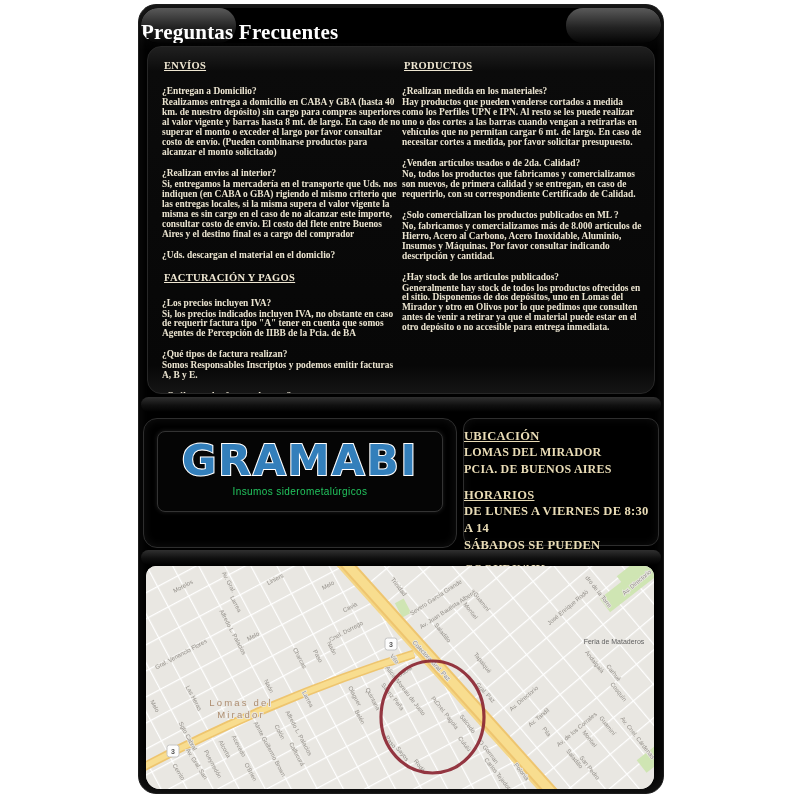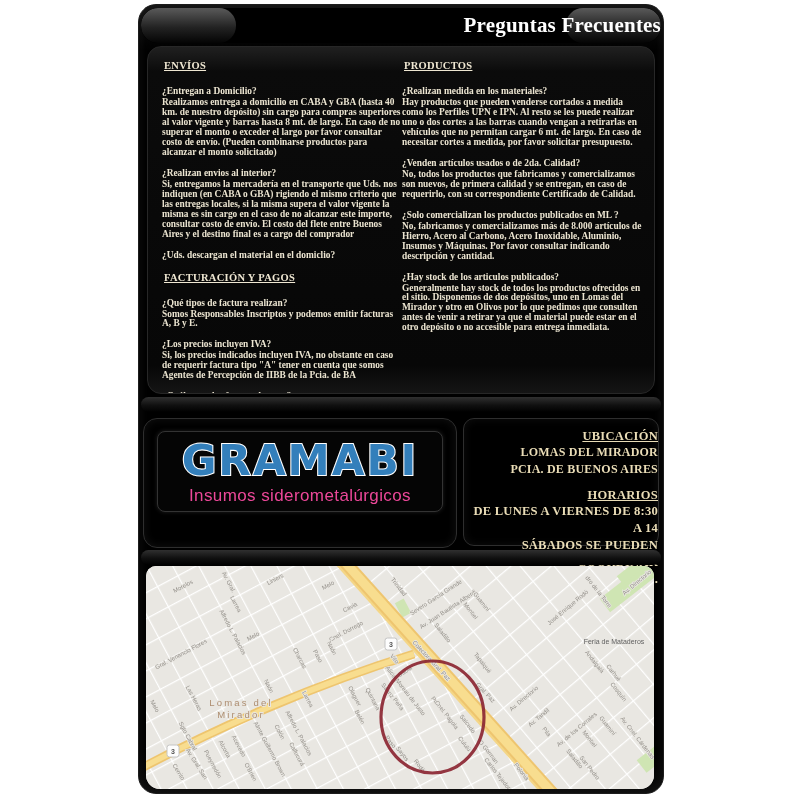--- a/index.html
+++ b/index.html
@@ -4,42 +4,42 @@
 <style>
   html,body{margin:0;padding:0;}
   body{width:800px;height:800px;position:relative;background:#ffffff;font-family:"Liberation Serif",serif;overflow:hidden;}
 
   .panel{position:absolute;left:138px;top:4px;width:524px;height:788px;background:linear-gradient(180deg,#111 0%,#000 6%,#000 94%,#0a0a0a 100%);border-radius:18px;border:1px solid #1c1c1c;box-shadow:inset 0 0 12px rgba(255,255,255,.06);}
 
   
   .pill{position:absolute;left:2px;right:2px;top:3px;height:35px;border-radius:17px;background:#000;overflow:hidden;}
   .cap{position:absolute;top:0;bottom:0;width:95px;border-radius:17px;background:linear-gradient(180deg,#5a5a5a 0%,#232323 55%,#040404 100%);}
   .cap.l{left:0;}.cap.r{right:0;}
-  .pill .title{position:relative;z-index:2;display:block;text-align:right;line-height:34px;color:#fff;font-weight:bold;font-size:21px;letter-spacing:.2px;}
+  .pill .title{position:relative;z-index:2;display:block;text-align:left;line-height:34px;color:#fff;font-weight:bold;font-size:21px;letter-spacing:.2px;margin-top:7px;}
 
   
   .faq{position:absolute;left:8px;right:8px;top:41px;height:348px;border-radius:14px;background:linear-gradient(180deg,#202020 0%,#0b0b0b 7%,#070707 92%,#151515 100%);border:1px solid #272727;box-sizing:border-box;padding:8px 12px 4px 14px;display:flex;gap:0;overflow:hidden;}
   .col{width:50%;}
   .sec{display:inline-block;font-size:10.5px;font-weight:bold;color:#efe7d2;text-decoration:underline;letter-spacing:.3px;margin:1px 0 5px 2px;}
   .sec.mt{margin-top:7px;}
   .qa{margin:11px 0 4px 0;}
   .q,.a{margin:0;font-size:9.4px;line-height:1.06;font-weight:bold;color:#ebe4d0;}
   .q{margin-bottom:1px;color:#ede6d2;}
 
   .divider{position:absolute;left:2px;right:2px;height:15px;border-radius:8px;background:linear-gradient(180deg,#303030 0%,#101010 55%,#000 100%);}
   .d1{top:392px;}.d2{top:545px;}
 
   
   .logo-box{position:absolute;left:4px;top:413px;width:312px;height:128px;border-radius:14px;background:#000;border:1px solid #2e2e2e;box-shadow:inset 0 0 10px rgba(255,255,255,.07);}
   .logo-plate{position:absolute;left:13px;right:13px;top:12px;height:79px;background:#050505;border:1px solid #333;border-radius:8px;text-align:center;box-shadow:0 0 4px rgba(255,255,255,.12);}
   svg.logo{display:block;margin:3px auto 0;width:274px;height:52px;}
-  .tagline{color:#ec4899;font-family:"Liberation Sans",sans-serif;font-size:17px;letter-spacing:.4px;margin-top:-1px;}
+  .tagline{color:#22c55e;font-family:"Liberation Sans",sans-serif;font-size:10px;letter-spacing:.4px;margin-top:-1px;}
   .cta{position:absolute;left:0;right:0;top:99px;text-align:center;color:#fff;font-family:"Liberation Sans",sans-serif;font-weight:bold;font-size:17px;letter-spacing:1.5px;word-spacing:5px;}
 
-  .info-box{position:absolute;left:324px;top:413px;width:196px;height:128px;border-radius:11px;background:#000;border:1px solid #2e2e2e;box-shadow:inset 0 0 10px rgba(255,255,255,.06);text-align:right;color:#e9dcb6;font-weight:bold;box-sizing:border-box;padding-top:9px;}
+  .info-box{position:absolute;left:324px;top:413px;width:196px;height:128px;border-radius:11px;background:#000;border:1px solid #2e2e2e;box-shadow:inset 0 0 10px rgba(255,255,255,.06);text-align:left;color:#e9dcb6;font-weight:bold;box-sizing:border-box;padding-top:9px;}
   .info-h{font-size:12.5px;text-decoration:underline;letter-spacing:.3px;line-height:16px;}
   .info-line{font-size:12px;line-height:17px;letter-spacing:.2px;}
   .info-h.sp{margin-top:9px;}
   .hours{font-size:12.6px;line-height:17px;}
 
   
   .map{position:absolute;left:7px;top:561px;width:508px;height:223px;border-radius:10px 10px 14px 14px;overflow:hidden;background:#e9e7e2;}
   .sl{font-family:"Liberation Sans",sans-serif;font-size:6px;fill:#94908a;stroke:#e9e7e2;stroke-width:1.6px;paint-order:stroke;text-anchor:middle;}
   .al{font-family:"Liberation Sans",sans-serif;font-size:9.5px;fill:#ae8e71;letter-spacing:2.2px;stroke:#e9e7e2;stroke-width:2px;paint-order:stroke;text-anchor:middle;}
   .poi{font-family:"Liberation Sans",sans-serif;font-size:7px;fill:#5f5f5f;stroke:#e9e7e2;stroke-width:1.6px;paint-order:stroke;text-anchor:middle;}
@@ -65,26 +65,26 @@
       </div>
       <div class="qa">
         <p class="q">¿Realizan envios al interior?</p>
         <p class="a">Si, entregamos la mercadería en el transporte que Uds. nos indiquen (en CABA o GBA) rigiendo el mismo criterio que las entregas locales, si la misma supera el valor vigente la misma es sin cargo en el caso de no alcanzar este importe, consultar costo de envío. El costo del flete entre Buenos Aires y el destino final es a cargo del comprador</p>
       </div>
       <div class="qa">
         <p class="q">¿Uds. descargan el material en el domiclio?</p>
       </div>
       <span class="sec mt">FACTURACIÓN Y PAGOS</span>
       <div class="qa">
+        <p class="q">¿Los precios incluyen IVA?</p>
+        <p class="a">Si, los precios indicados incluyen IVA, no obstante en caso de requerir factura tipo "A" tener en cuenta que somos Agentes de Percepción de IIBB de la Pcia. de BA</p>
+      </div>
+      <div class="qa">
         <p class="q">¿Qué tipos de factura realizan?</p>
         <p class="a">Somos Responsables Inscriptos y podemos emitir facturas A, B y E.</p>
-      </div>
-      <div class="qa">
-        <p class="q">¿Los precios incluyen IVA?</p>
-        <p class="a">Si, los precios indicados incluyen IVA, no obstante en caso de requerir factura tipo "A" tener en cuenta que somos Agentes de Percepción de IIBB de la Pcia. de BA</p>
       </div>
       <div class="qa">
         <p class="q">¿Cuáles son las formas de pago?</p>
 
       </div>
     </div>
     <div class="col">
       <span class="sec">PRODUCTOS</span>
       <div class="qa">
         <p class="q">¿Realizan medida en los materiales?</p>

